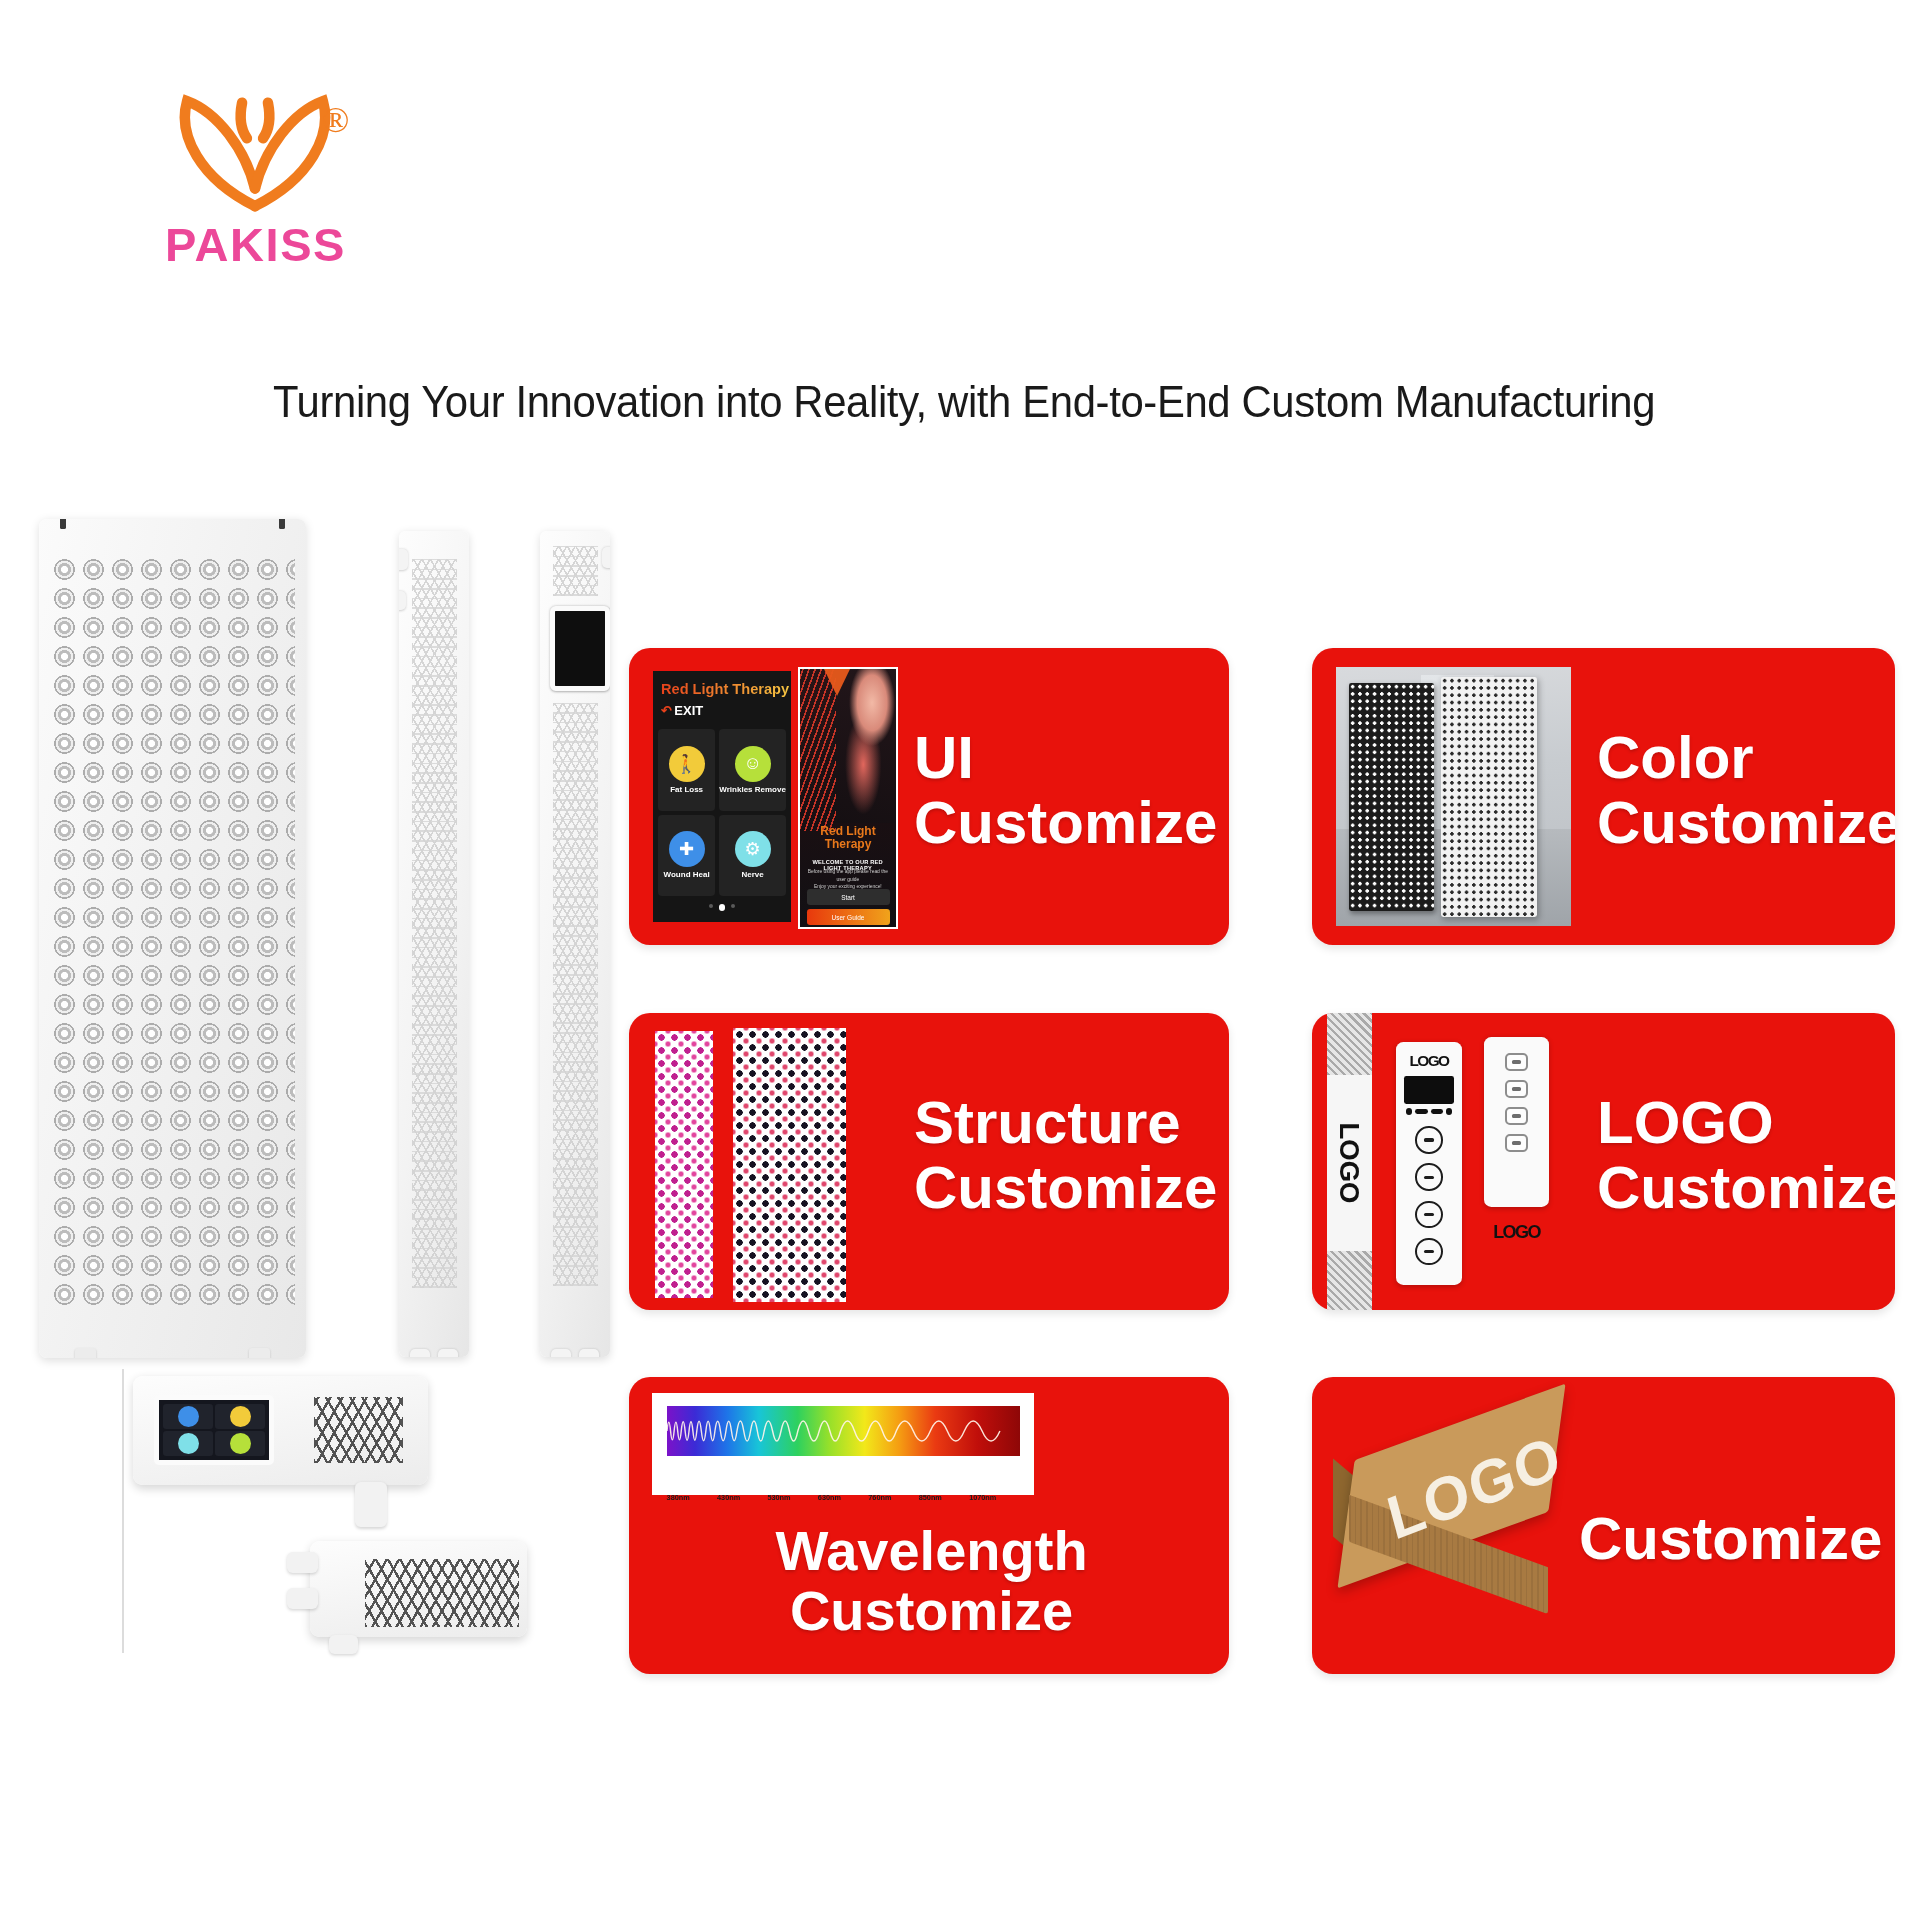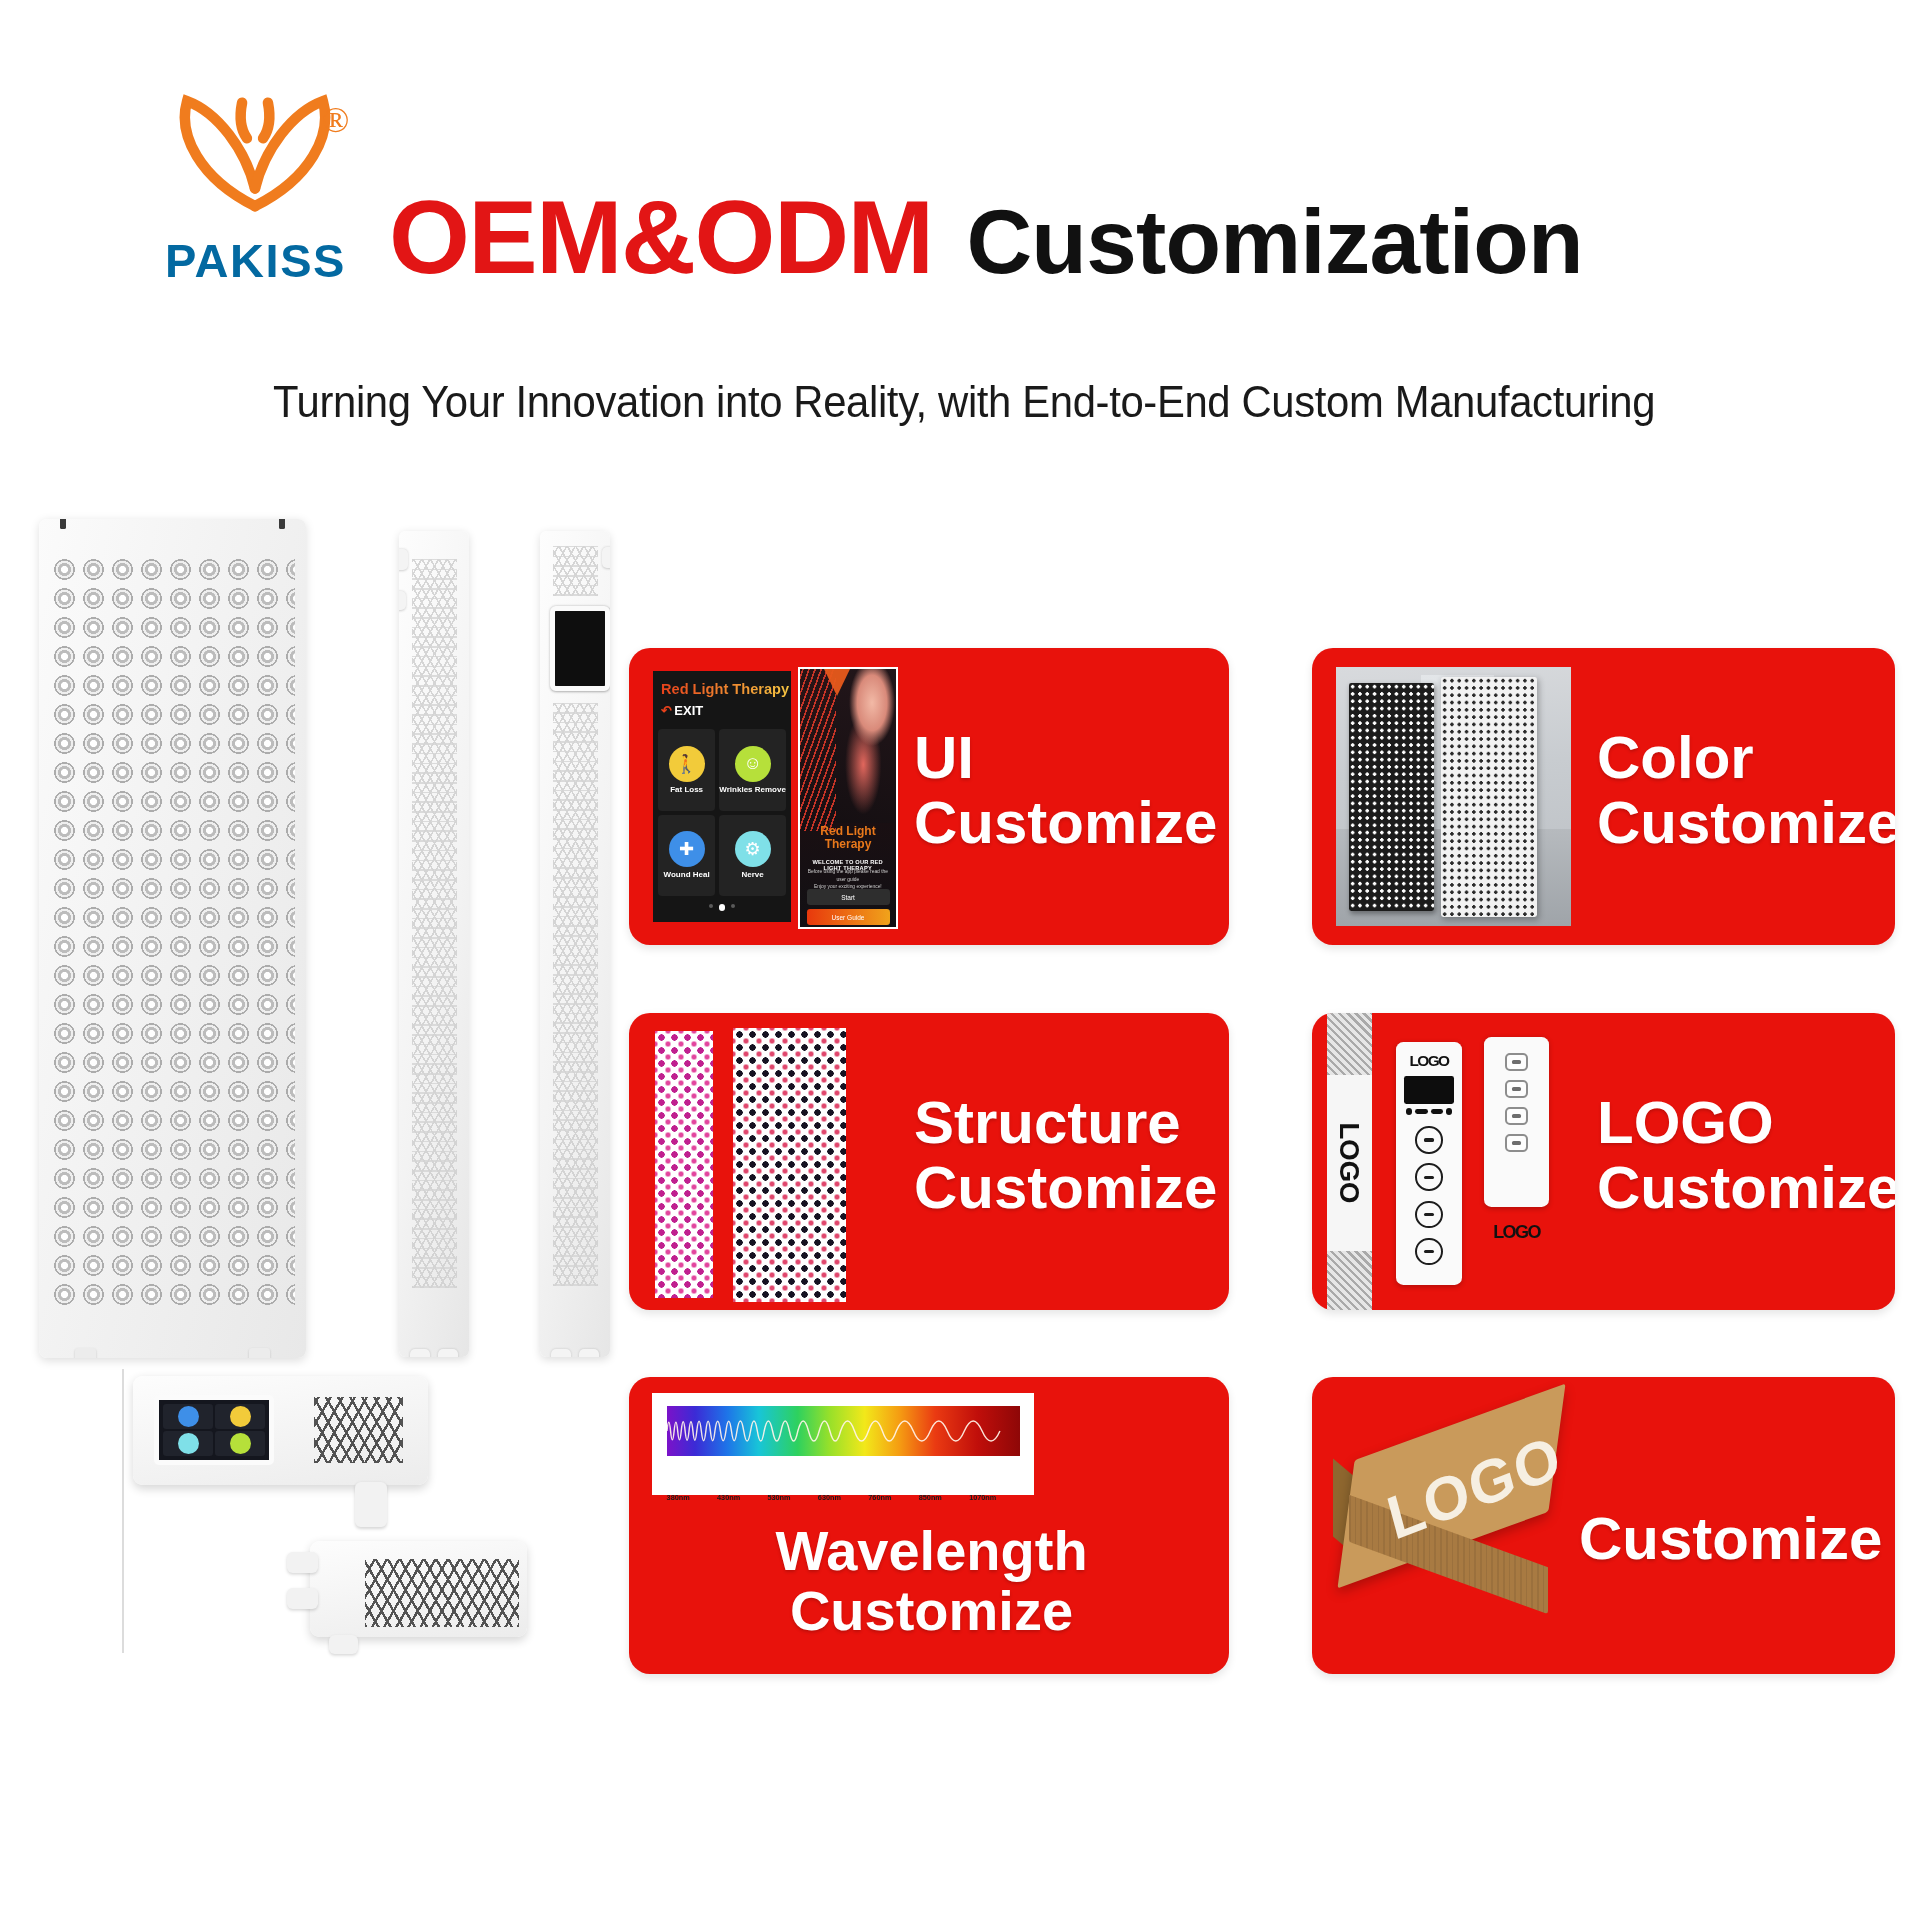--- a/index.html
+++ b/index.html
@@ -11,22 +11,22 @@
     position:relative;
   }
   .page{position:relative;width:1928px;height:1928px;}
 
   
   .header{position:absolute;left:0;top:0;width:1928px;height:348px;}
   .logo-mark{position:absolute;left:158px;top:91px;width:194px;height:122px;}
   .logo-reg{position:absolute;left:322px;top:99px;font-size:36px;color:#F07C1E;
             font-family:"Liberation Serif",serif;}
   .logo-text{position:absolute;left:146px;top:217px;width:219px;text-align:center;
-             font-size:47px;letter-spacing:1.6px;font-weight:700;color:#0369a1;
-             font-family:"Liberation Sans",sans-serif;margin-top:16px;}
+             font-size:47px;letter-spacing:1.6px;font-weight:700;color:#ec4899;
+             font-family:"Liberation Sans",sans-serif;}
 
   .title-wrap{position:absolute;left:389px;top:185px;display:flex;align-items:baseline;}
   .title-red{font-size:104px;font-weight:800;color:#E21515;letter-spacing:-1.6px;
              font-family:"Liberation Sans",sans-serif;line-height:1;}
   .title-black{font-size:91px;font-weight:800;color:#111111;letter-spacing:-0.8px;
                margin-left:34px;font-family:"Liberation Sans",sans-serif;line-height:1;}
   .subtitle{position:absolute;left:0;top:376px;width:1928px;text-align:center;
             font-size:45px;color:#1a1a1a;font-family:"Liberation Sans",sans-serif;
             transform:scaleX(0.93);transform-origin:center;letter-spacing:-0.4px;}
 
@@ -205,24 +205,20 @@
           <path d="M120 142 C 52 108, 24 54, 36 12 C 74 26, 108 72, 120 120"></path>
           <path d="M120 142 C 188 108, 216 54, 204 12 C 166 26, 132 72, 120 120"></path>
           <path d="M104 14 C 100 34, 103 48, 110 58"></path>
           <path d="M136 14 C 140 34, 137 48, 130 58"></path>
         </g>
       </svg>
     </div>
     <div class="logo-reg">®</div>
     <div class="logo-text">PAKISS</div>
 
-    <div class="title-wrap">
-      <span class="title-red">OEM&amp;ODM</span>
-      <span class="title-black">Customization</span>
-    </div>
 
     <div class="subtitle">Turning Your Innovation into Reality, with End-to-End Custom Manufacturing</div>
   </div>
 
   <div class="panel-big">
     <div class="hanger" style="left:21px"></div>
     <div class="hanger" style="right:21px"></div>
     <div class="dots"></div>
     <div class="panel-foot" style="left:36px"></div>
     <div class="panel-foot" style="right:36px"></div>

